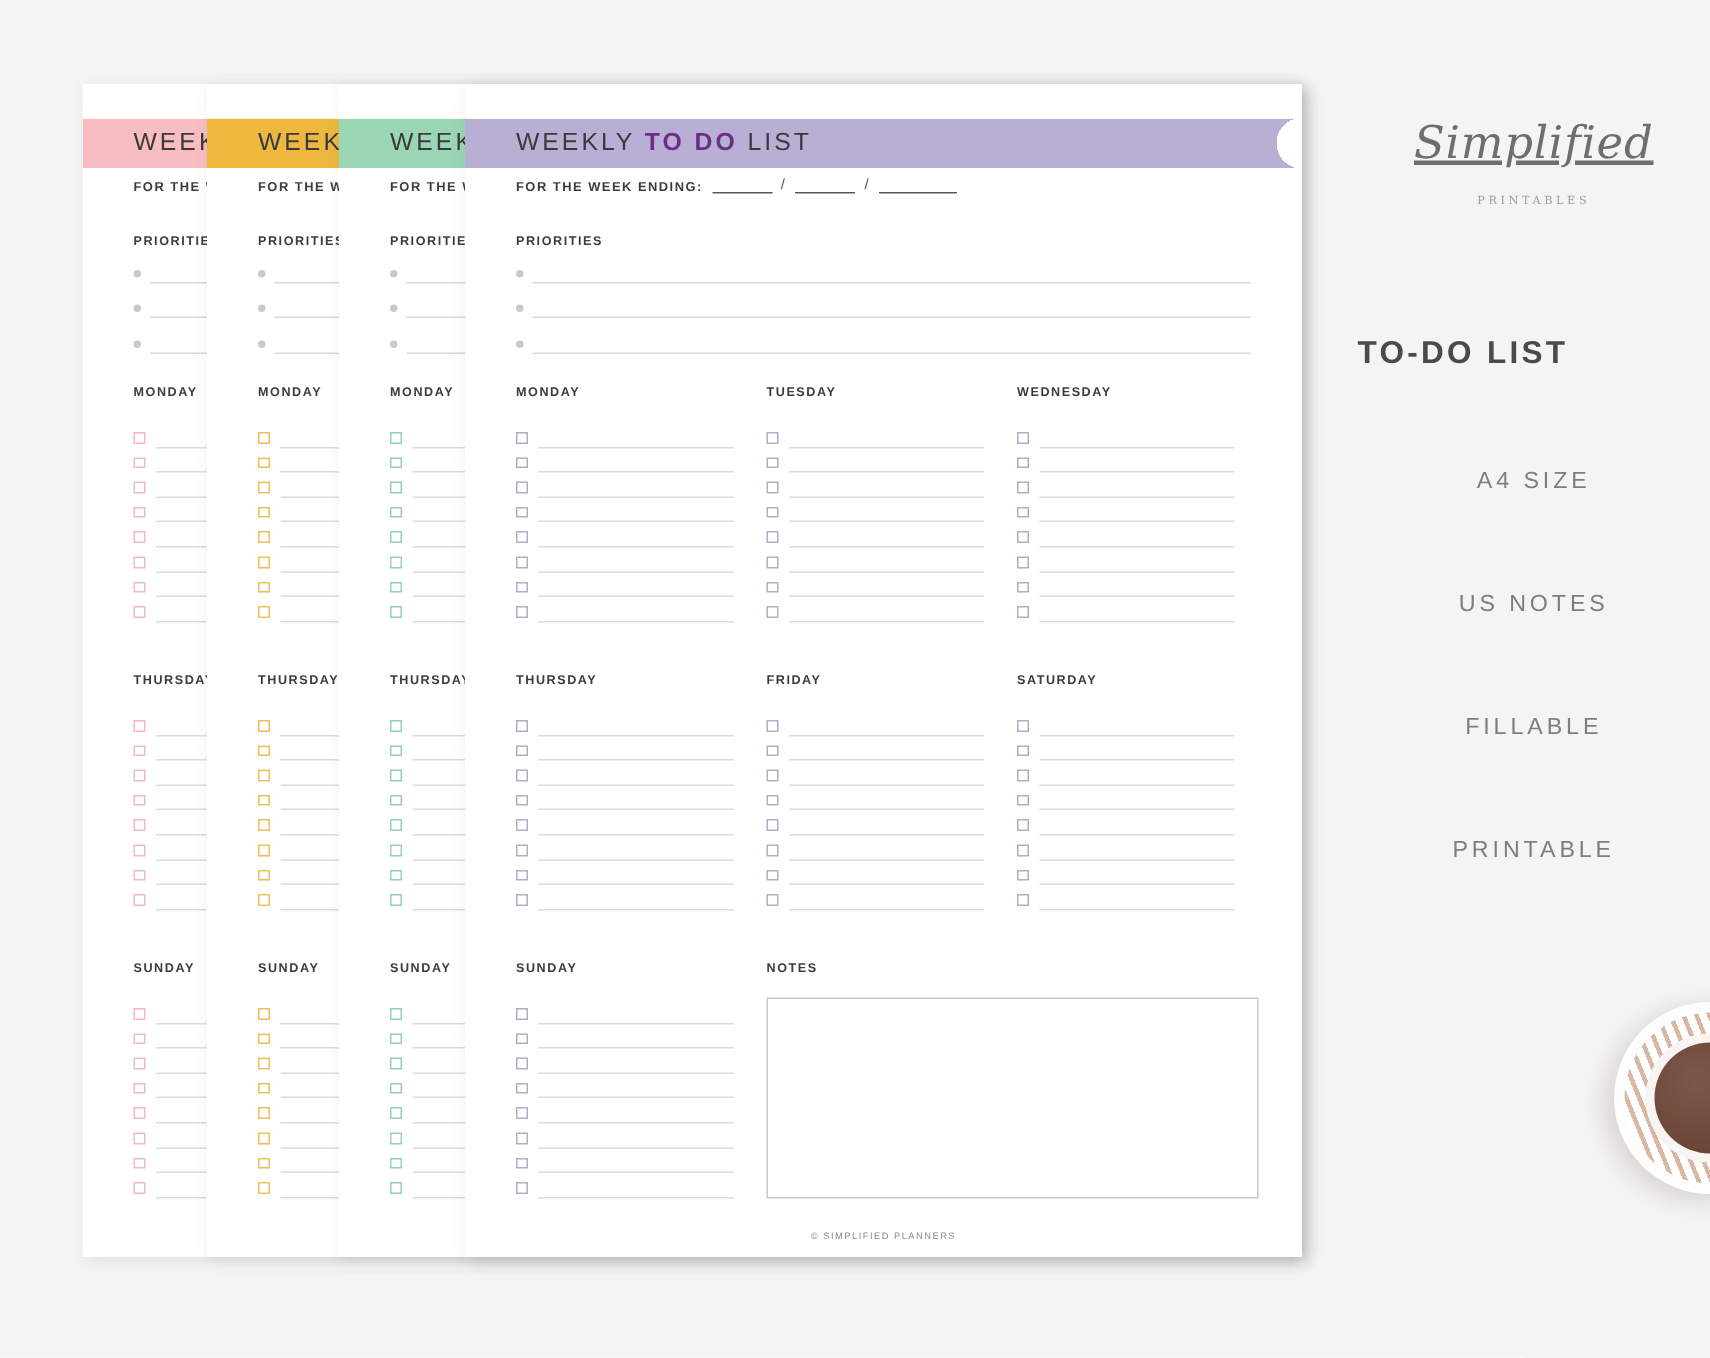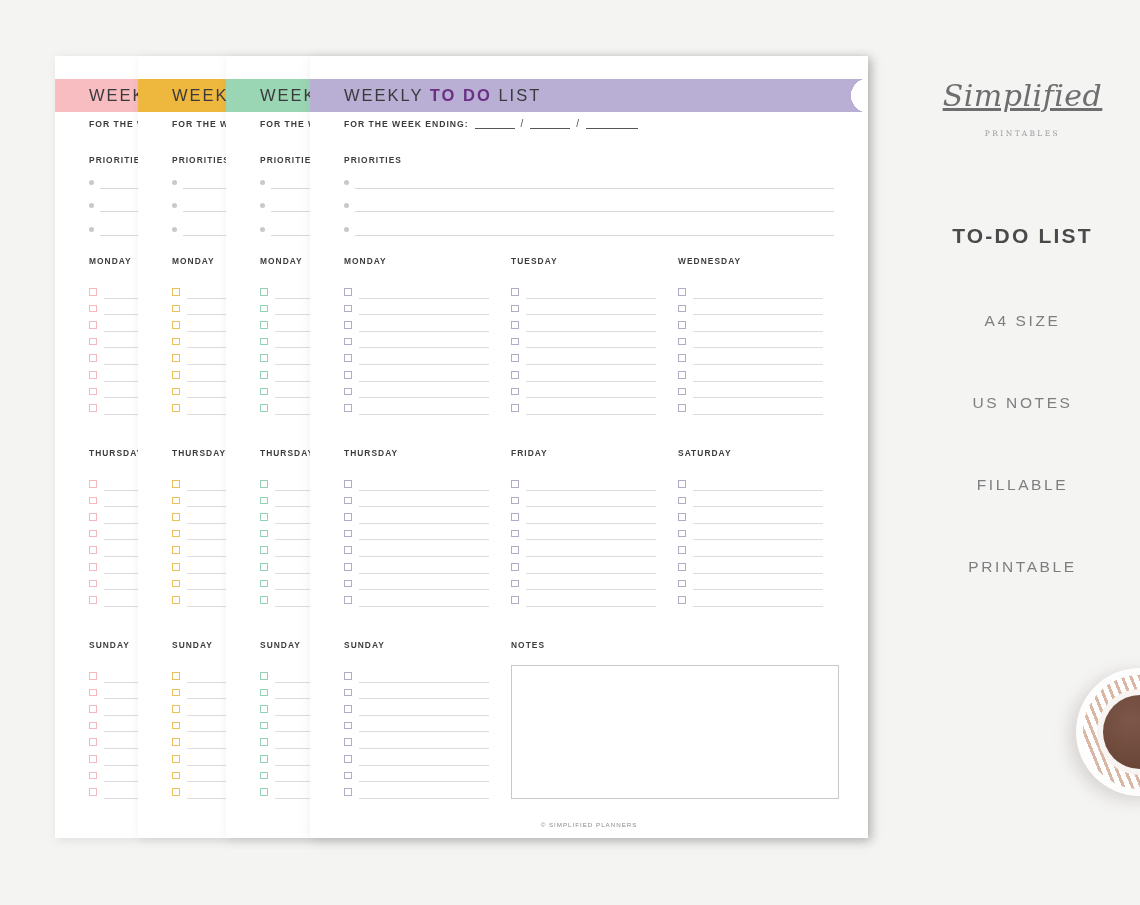--- a/index.html
+++ b/index.html
@@ -219,21 +219,20 @@
     color: #9d9d9f;
     margin-top: 17px;
   }
 
   .info-title {
     margin-top: 86px;
     font-size: 21px;
     letter-spacing: 2.2px;
     color: #4a4a4c;
     font-weight: 700;
-    text-align: center;
   }
   .info-item {
     margin-top: 64px;
     font-size: 15.5px;
     letter-spacing: 2.6px;
     color: #7e7e80;
     text-align: center;
     font-weight: 400;
   }
 

